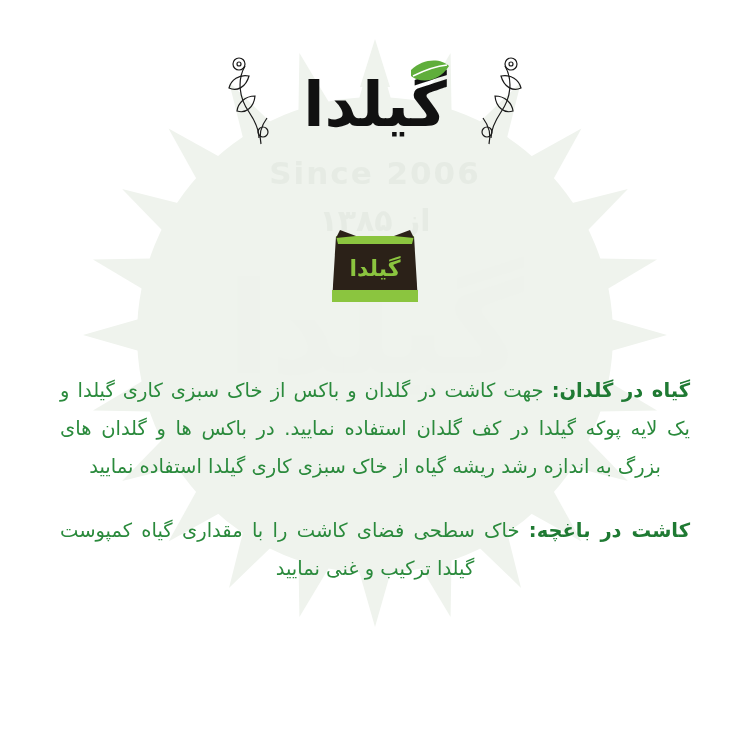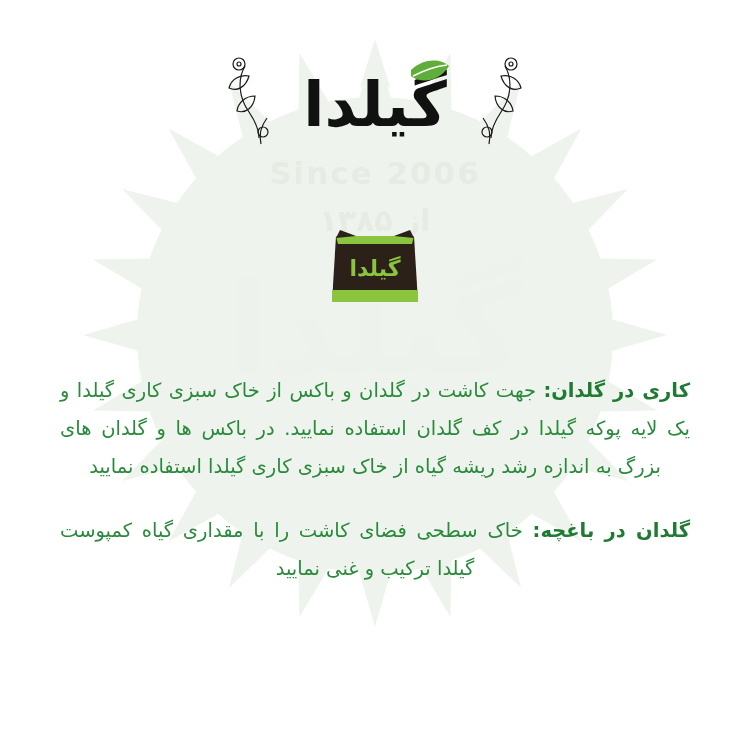--- a/index.html
+++ b/index.html
@@ -232,20 +232,20 @@
         <path d="M10 8 L88 8 L86 16 L12 16 Z" fill="#8bc53f"></path>
         <path d="M14 2 L30 8 L10 10 Z" fill="#2b2118"></path>
         <path d="M84 2 L68 8 L88 10 Z" fill="#2b2118"></path>
         <text x="49" y="48" text-anchor="middle" font-family="'DejaVu Sans','Liberation Sans',sans-serif" font-size="22" font-weight="bold" fill="#8bc53f">گیلدا</text>
       </svg>
     </div>
   </div>
 
   <div class="content">
     <p class="para first">
-      <span class="lead">کاری در گلدان:</span><span class="para-body"> جهت کاشت در گلدان و باکس از خاک سبزی کاری گیلدا و یک لایه پوکه گیلدا در کف گلدان استفاده نمایید. در باکس ها و گلدان های بزرگ به اندازه رشد ریشه گیاه از خاک سبزی کاری گیلدا استفاده نمایید</span>
+      <span class="lead">گیاه در گلدان:</span><span class="para-body"> جهت کاشت در گلدان و باکس از خاک سبزی کاری گیلدا و یک لایه پوکه گیلدا در کف گلدان استفاده نمایید. در باکس ها و گلدان های بزرگ به اندازه رشد ریشه گیاه از خاک سبزی کاری گیلدا استفاده نمایید</span>
     </p>
     <p class="para second">
-      <span class="lead">گلدان در باغچه:</span><span class="para-body"> خاک سطحی فضای کاشت را با مقداری گیاه کمپوست گیلدا ترکیب و غنی نمایید</span>
+      <span class="lead">کاشت در باغچه:</span><span class="para-body"> خاک سطحی فضای کاشت را با مقداری گیاه کمپوست گیلدا ترکیب و غنی نمایید</span>
     </p>
   </div>
 
 </div>
 
 </body></html>

